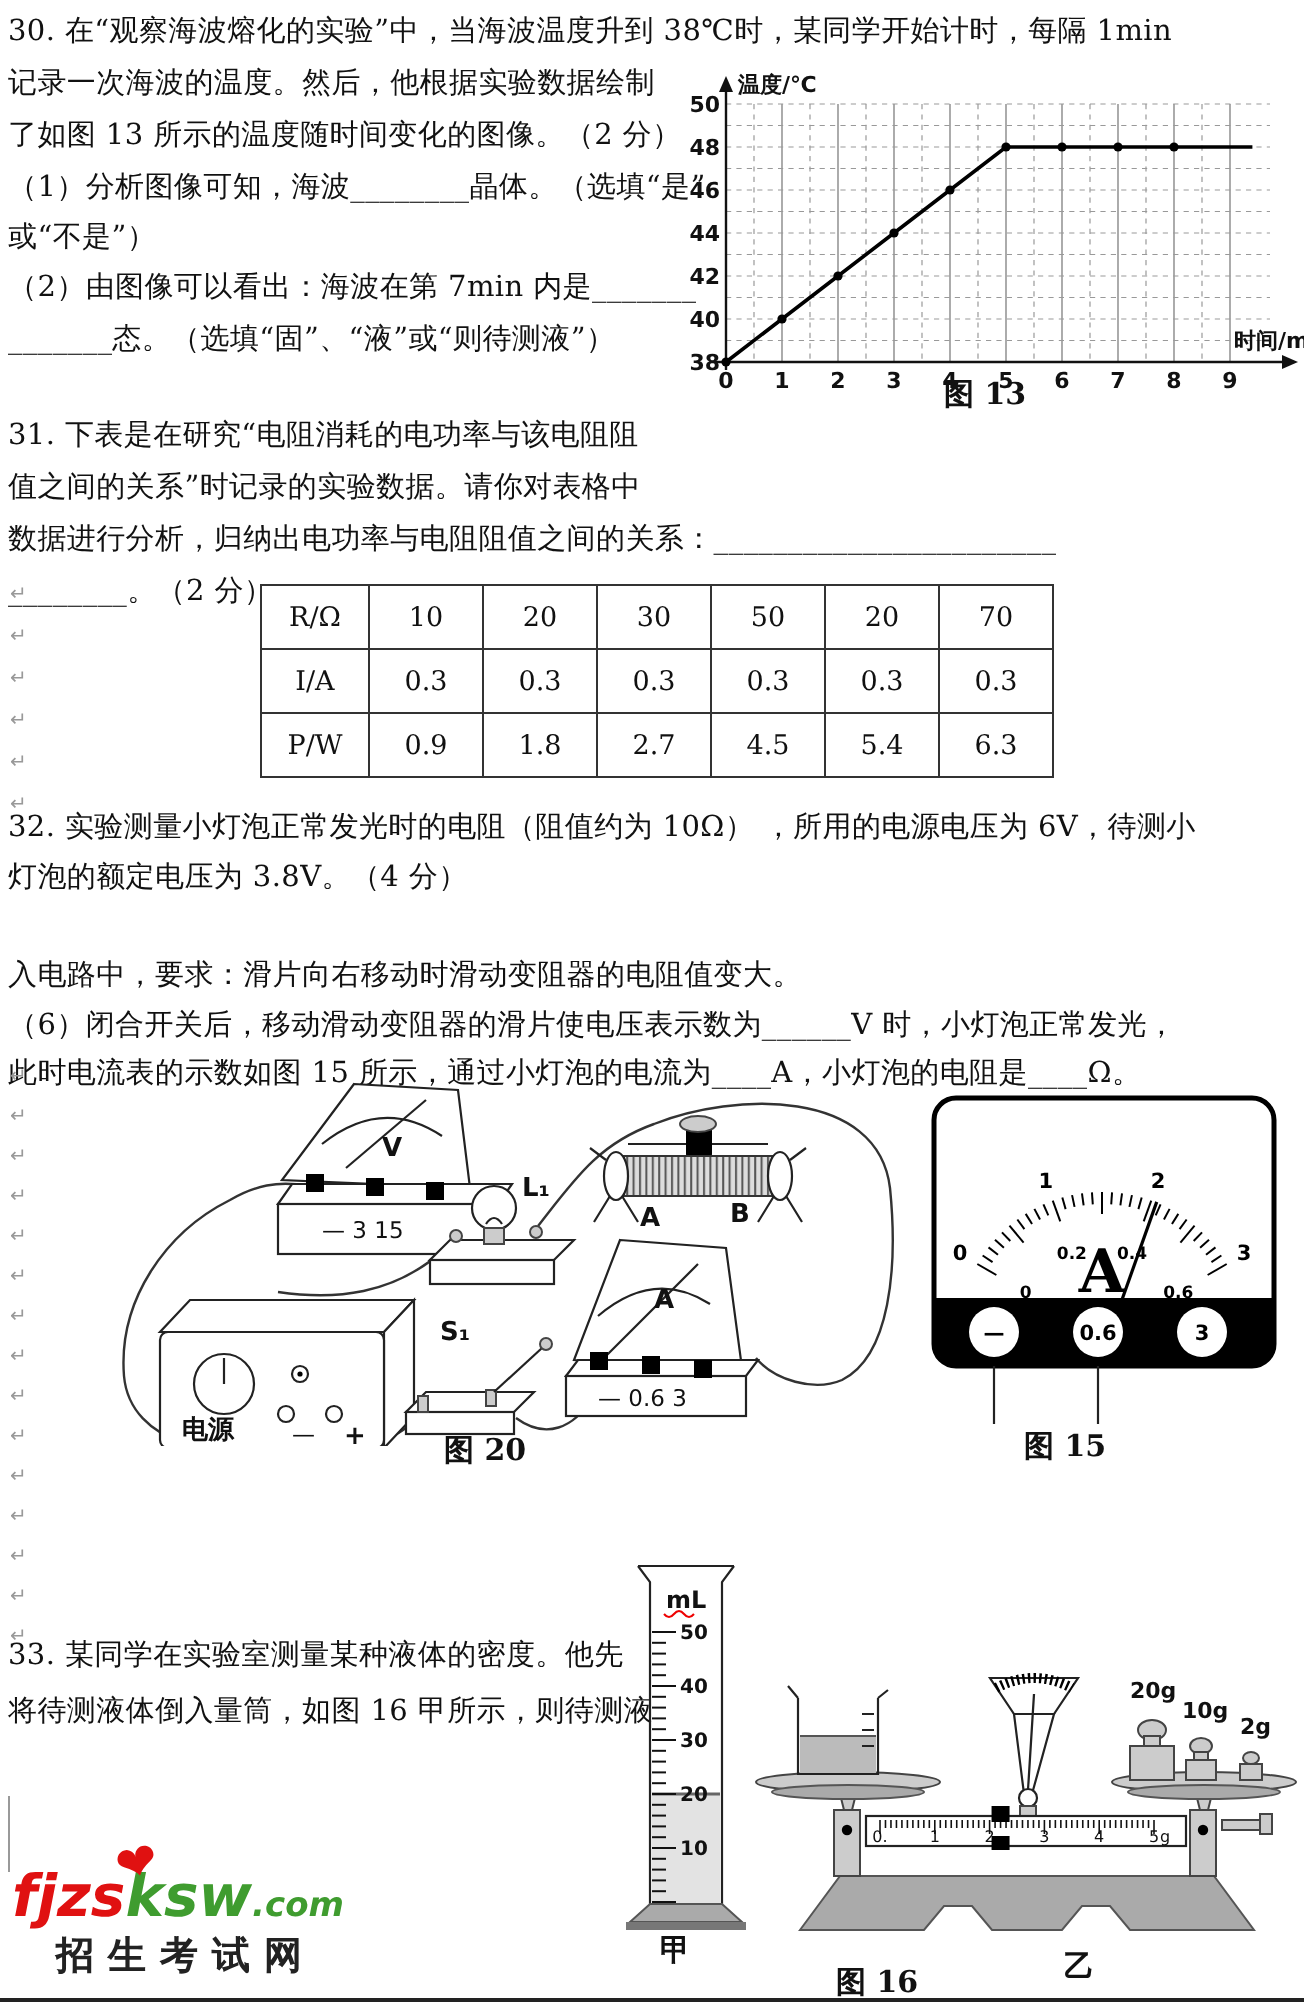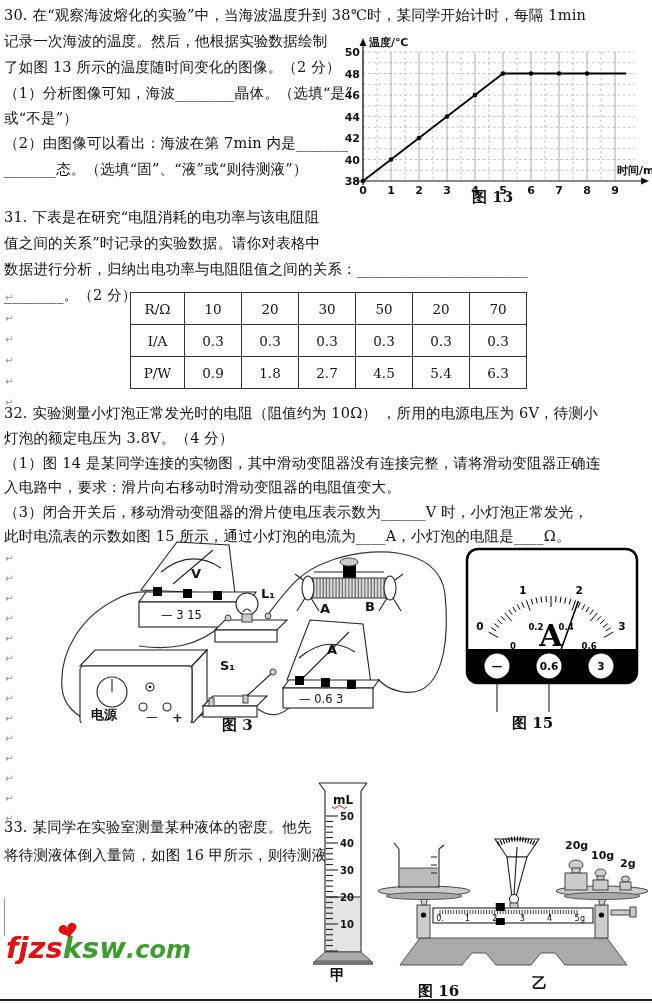--- a/index.html
+++ b/index.html
@@ -39,21 +39,21 @@
   .wlab{font-size:11px;font-weight:bold;fill:#111;}
   
   #rtable{position:absolute;left:130px;top:292px;border-collapse:collapse;}
   #rtable td{border:1px solid #333;width:48px;height:23px;text-align:center;font-size:13.5px;padding:4px;}
   #rtable td.lab{width:45px;}
   
   #wm{position:absolute;left:6px;top:934px;font-family:"DejaVu Sans",sans-serif;}
   #wm .l1{font-style:italic;font-weight:bold;font-size:29px;line-height:1;position:relative;}
   #wm .red{color:#e01111;}
   #wm .grn{color:#3f9c2f;}
-  #wm .com{font-size:24px;}
+  #wm .com{font-size:17px;}
   #wm .heart{position:absolute;left:52px;top:-15px;color:#e01111;font-size:25px;
              transform:rotate(-14deg);font-style:normal;}
   #wm .l2{font-size:19px;font-weight:bold;color:#222;letter-spacing:7px;margin:2px 0 0 22px;
           font-family:"DejaVu Serif",serif;}
   .vline{position:absolute;width:1px;background:#999;}
   .botline{position:absolute;left:0;top:999px;width:652px;height:2px;background:#222;}
 </style>
 </head>
 <body>
 
@@ -175,23 +175,22 @@
       <td>2.7</td>
       <td>4.5</td>
       <td>5.4</td>
       <td>6.3</td>
     </tr>
   </tbody>
     </table>
 
   <div class="line" style="left:4px;top:404px">32. 实验测量小灯泡正常发光时的电阻（阻值约为 10Ω） ，所用的电源电压为 6V，待测小</div>
   <div class="line" style="left:4px;top:429px">灯泡的额定电压为 3.8V。（4 分）</div>
-  <div class="line" style="left:4px;top:454px">（1）图 14 是某同学连接的实物图，其中滑动变阻器没有连接完整，请将滑动变阻器正确连</div>
   <div class="line" style="left:4px;top:478px">入电路中，要求：滑片向右移动时滑动变阻器的电阻值变大。</div>
-  <div class="line" style="left:4px;top:503px">（3）闭合开关后，移动滑动变阻器的滑片使电压表示数为______V 时，小灯泡正常发光，</div>
+  <div class="line" style="left:4px;top:503px">（6）闭合开关后，移动滑动变阻器的滑片使电压表示数为______V 时，小灯泡正常发光，</div>
   <div class="line" style="left:4px;top:527px">此时电流表的示数如图 15 所示，通过小灯泡的电流为____A，小灯泡的电阻是____Ω。</div>
 
   <svg style="left:15px;top:538px" width="445" height="185" viewBox="0 0 445 185">
     <defs>
       <pattern id="coil" width="3.2" height="20" patternUnits="userSpaceOnUse">
         <rect width="3.2" height="20" fill="#ddd"></rect>
         <line x1="1" y1="0" x2="1" y2="20" stroke="#555" stroke-width="1"></line>
       </pattern>
     </defs>
 
@@ -270,21 +269,21 @@
     <g>
       <polygon class="fw" points="188,168 242,168 252,158 198,158"></polygon>
       <rect class="fw" x="188" y="168" width="54" height="11"></rect>
       <rect class="fg" x="194" y="160" width="5" height="8"></rect>
       <rect class="fg" x="228" y="157" width="5" height="8"></rect>
       <line class="sk" x1="232" y1="158" x2="256" y2="136"></line>
       <circle class="fg" cx="258" cy="134" r="3"></circle>
       <text class="t13" x="205" y="132">S₁</text>
     </g>
   </svg>
-  <div class="cap" style="left:222px;top:716px">图 3</div>
+  <div class="cap" style="left:222px;top:716px">图 20</div>
 
   <svg style="left:455px;top:546px" width="200" height="172" viewBox="0 0 200 172">
     <rect x="12" y="3" width="170" height="134" rx="11" fill="#fff" stroke="#000" stroke-width="2.5"></rect>
     <path fill="#000" d="M12,103 H182 V122 Q182,137 167,137 H27 Q12,137 12,122 Z"></path>
     <g class="amtick">
         <line x1="33.646170927520416" y1="86" x2="43.17245036914924" y2="91.5"></line>
         <line x1="36.30929477603701" y1="81.73811095010623" x2="41.283520211367254" y2="85.0932683709307"></line>
         <line x1="39.263225740316024" y1="77.6723737765526" x2="43.99129026195635" y2="81.36634262850654"></line>
         <line x1="42.49357256562763" y1="73.8225963421622" x2="46.952441518491995" y2="77.83737998031535"></line>
         <line x1="45.98459732695219" y1="70.20753437561712" x2="50.15254754970617" y2="74.52357317764903"></line>
@@ -509,20 +508,21 @@
   </svg>
 
   <div class="cap" style="left:330px;top:966px">甲</div>
   <div class="cap" style="left:418px;top:982px">图 16</div>
   <div class="cap" style="left:532px;top:974px">乙</div>
 
   <div id="wm">
     <div class="l1">
       <span class="heart">❤</span><span class="red">fjzs</span><span class="grn">ksw</span><span class="grn com">.com</span>
     </div>
+    <div class="l2">招生考试网</div>
   </div>
 
   <div class="vline" style="left:4px;top:898px;height:38px"></div>
   <div class="botline"></div>
   <div>
       <span class="pilcrow" style="left: 5px; top: 292px;">↵</span>
       <span class="pilcrow" style="left: 5px; top: 313px;">↵</span>
       <span class="pilcrow" style="left: 5px; top: 334px;">↵</span>
       <span class="pilcrow" style="left: 5px; top: 355px;">↵</span>
       <span class="pilcrow" style="left: 5px; top: 376px;">↵</span>

